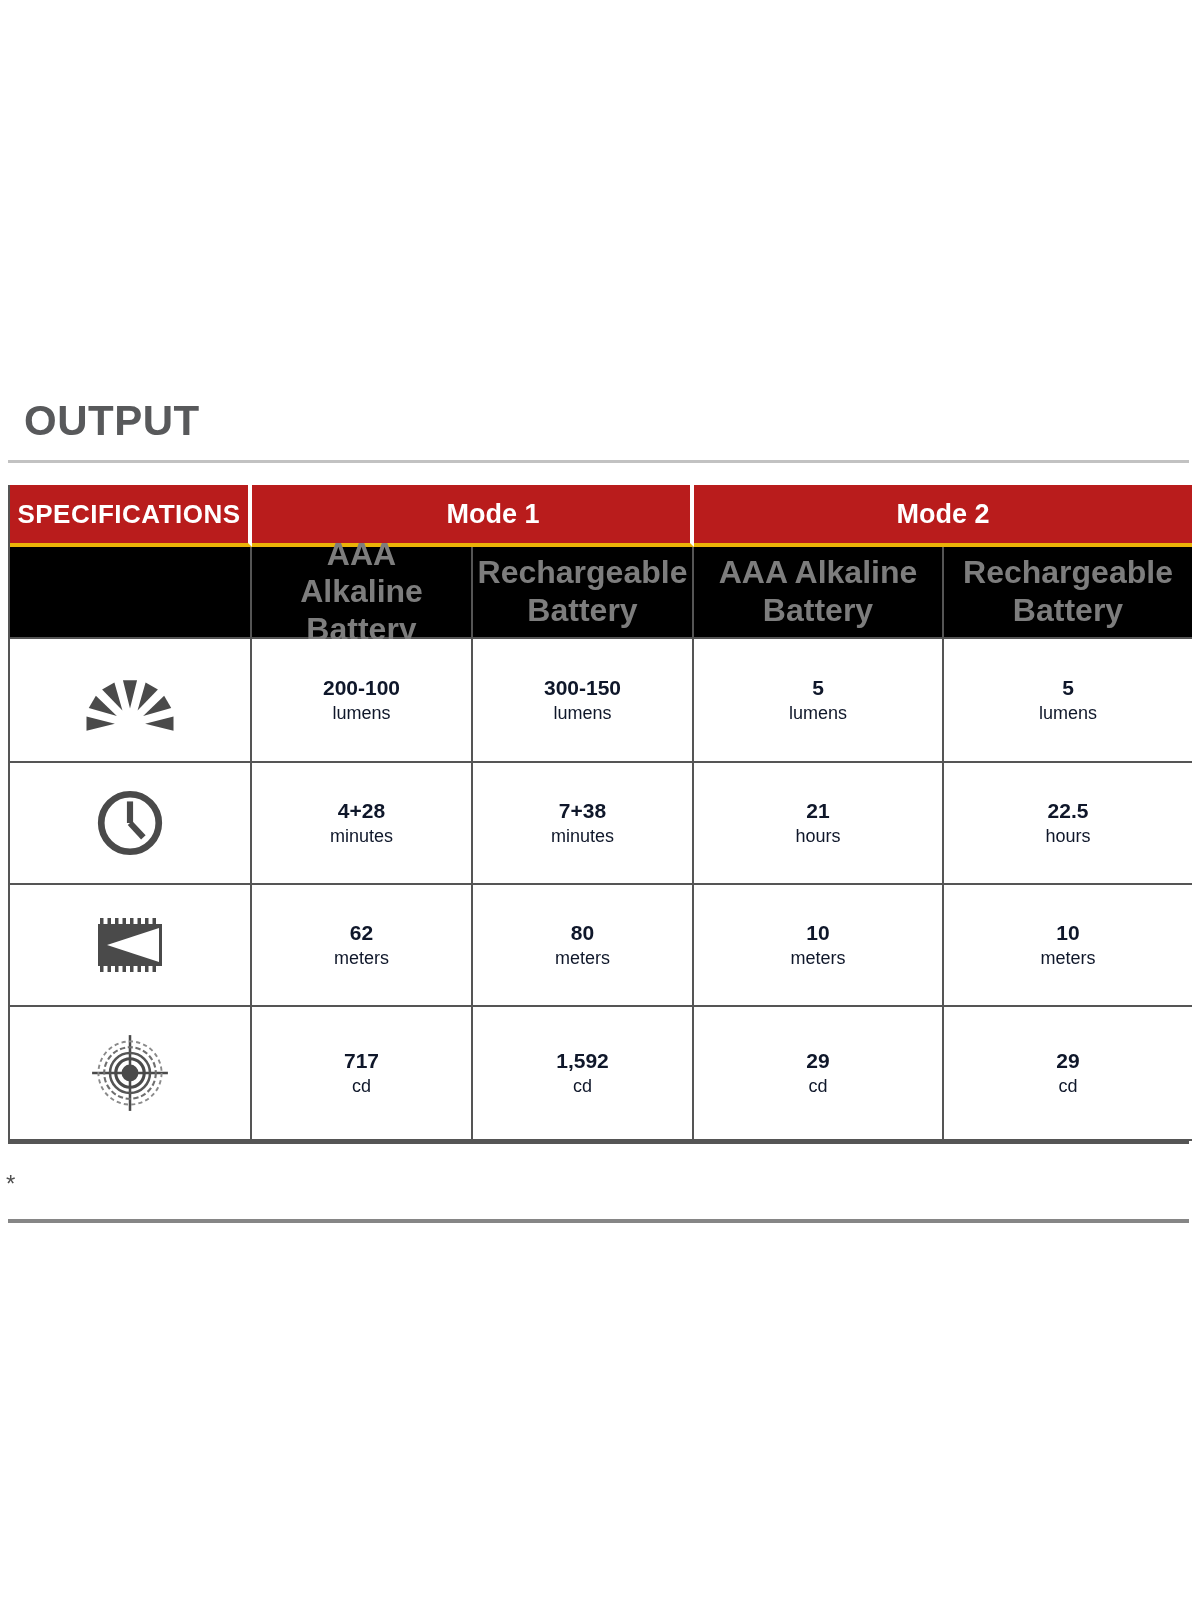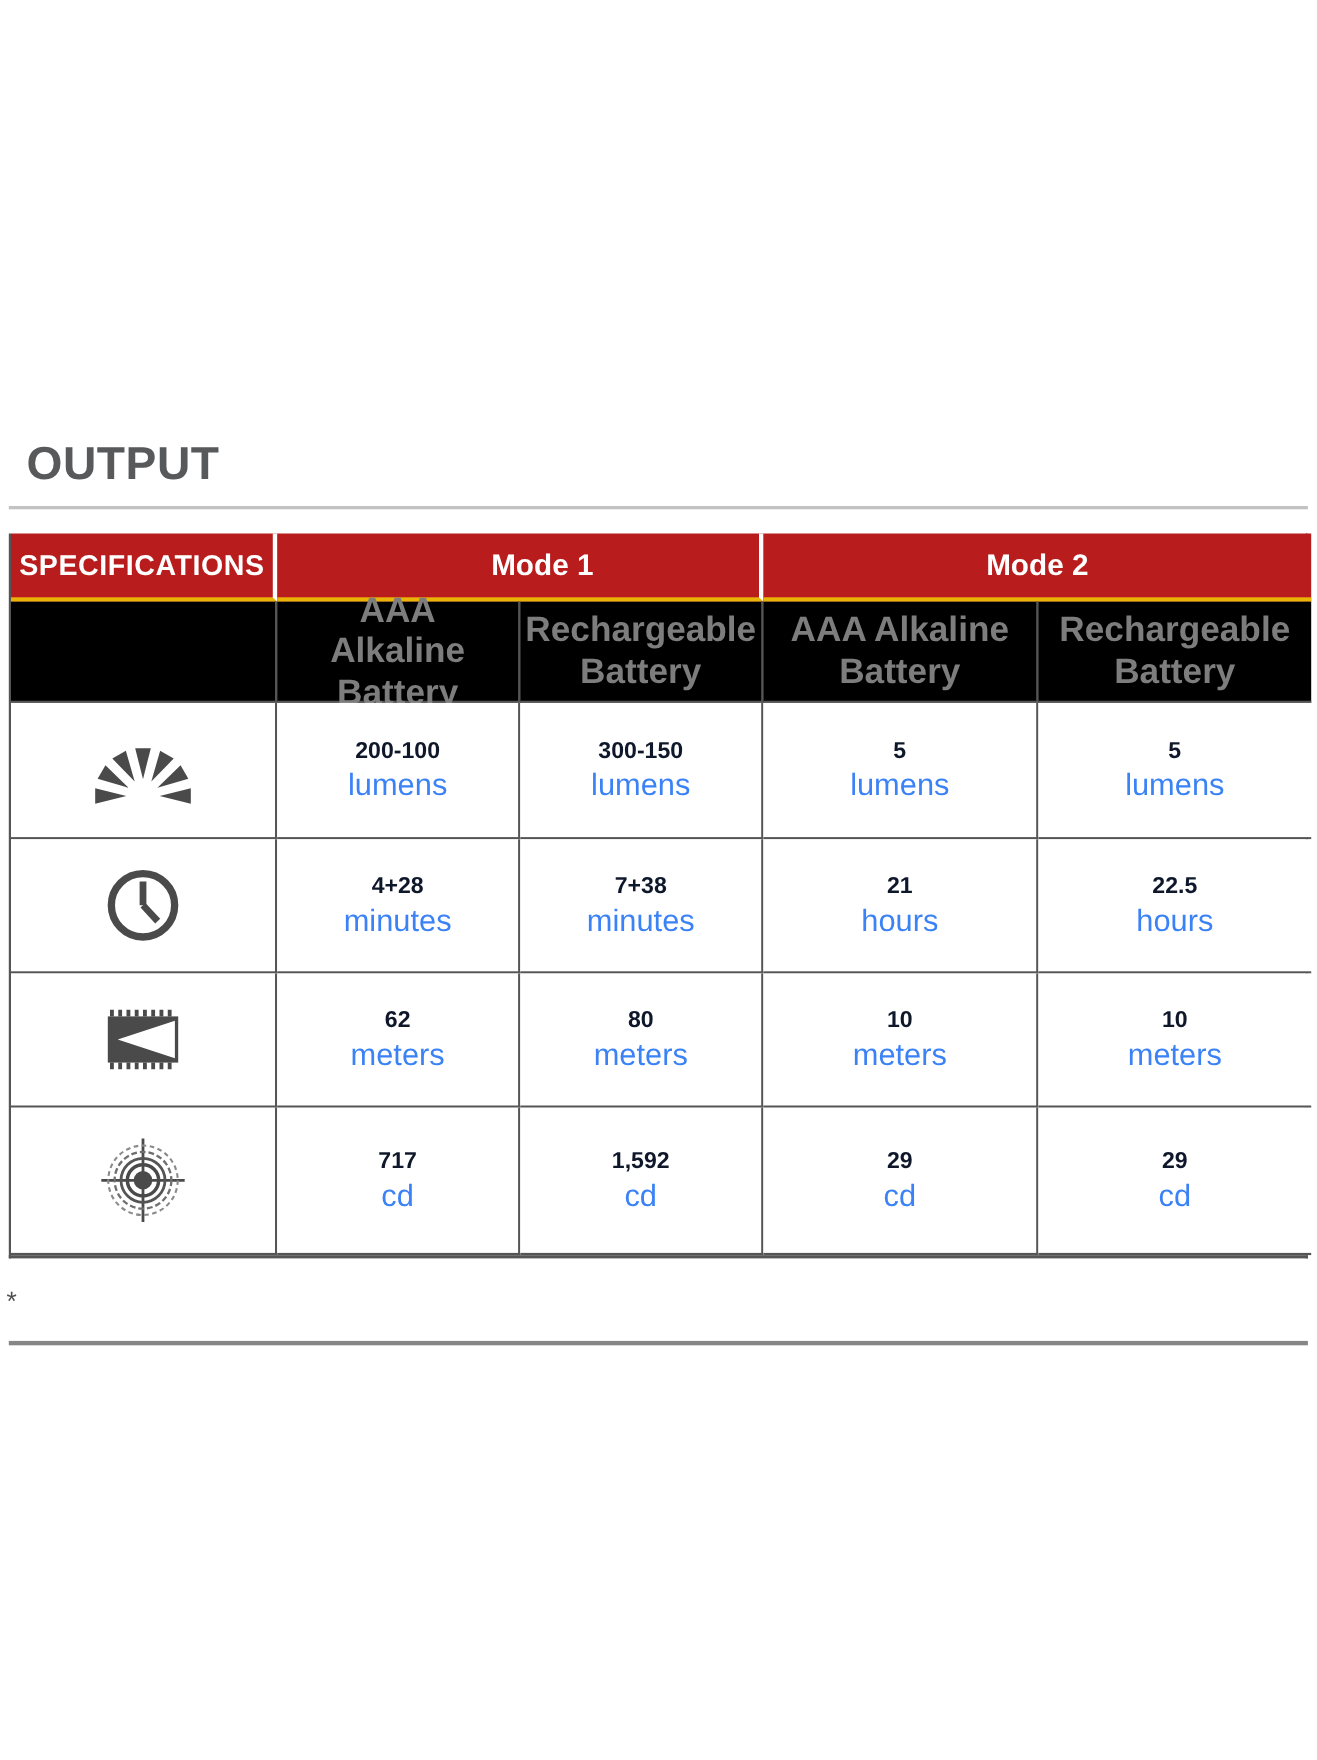--- a/index.html
+++ b/index.html
@@ -49,21 +49,21 @@
   }
   .sub.last{border-right:none;}
 
   
   .cell{
     background:#ffffff;border-right:2px solid #555;border-bottom:2px solid #555;
     flex-direction:column;
   }
   .cell.lastcol{border-right:none;}
   .val{font-size:21px;font-weight:700;color:#0f172a;line-height:1.15;}
-  .unit{font-size:28px;color:#3b82f6;line-height:1.15;margin-top:3px;}
+  .unit{font-size:18px;color:#0f172a;line-height:1.15;margin-top:3px;}
 
   .icon-cell svg{display:block;}
 
   .footnote{
     margin-top:24px;display:flex;align-items:flex-start;
     color:#4f4f4f;font-size:29px;line-height:1.2;
   }
   .footnote .mark{font-size:24px;margin-left:-2px;padding-top:2px;width:26px;flex:0 0 auto;}
 </style>
 </head>

